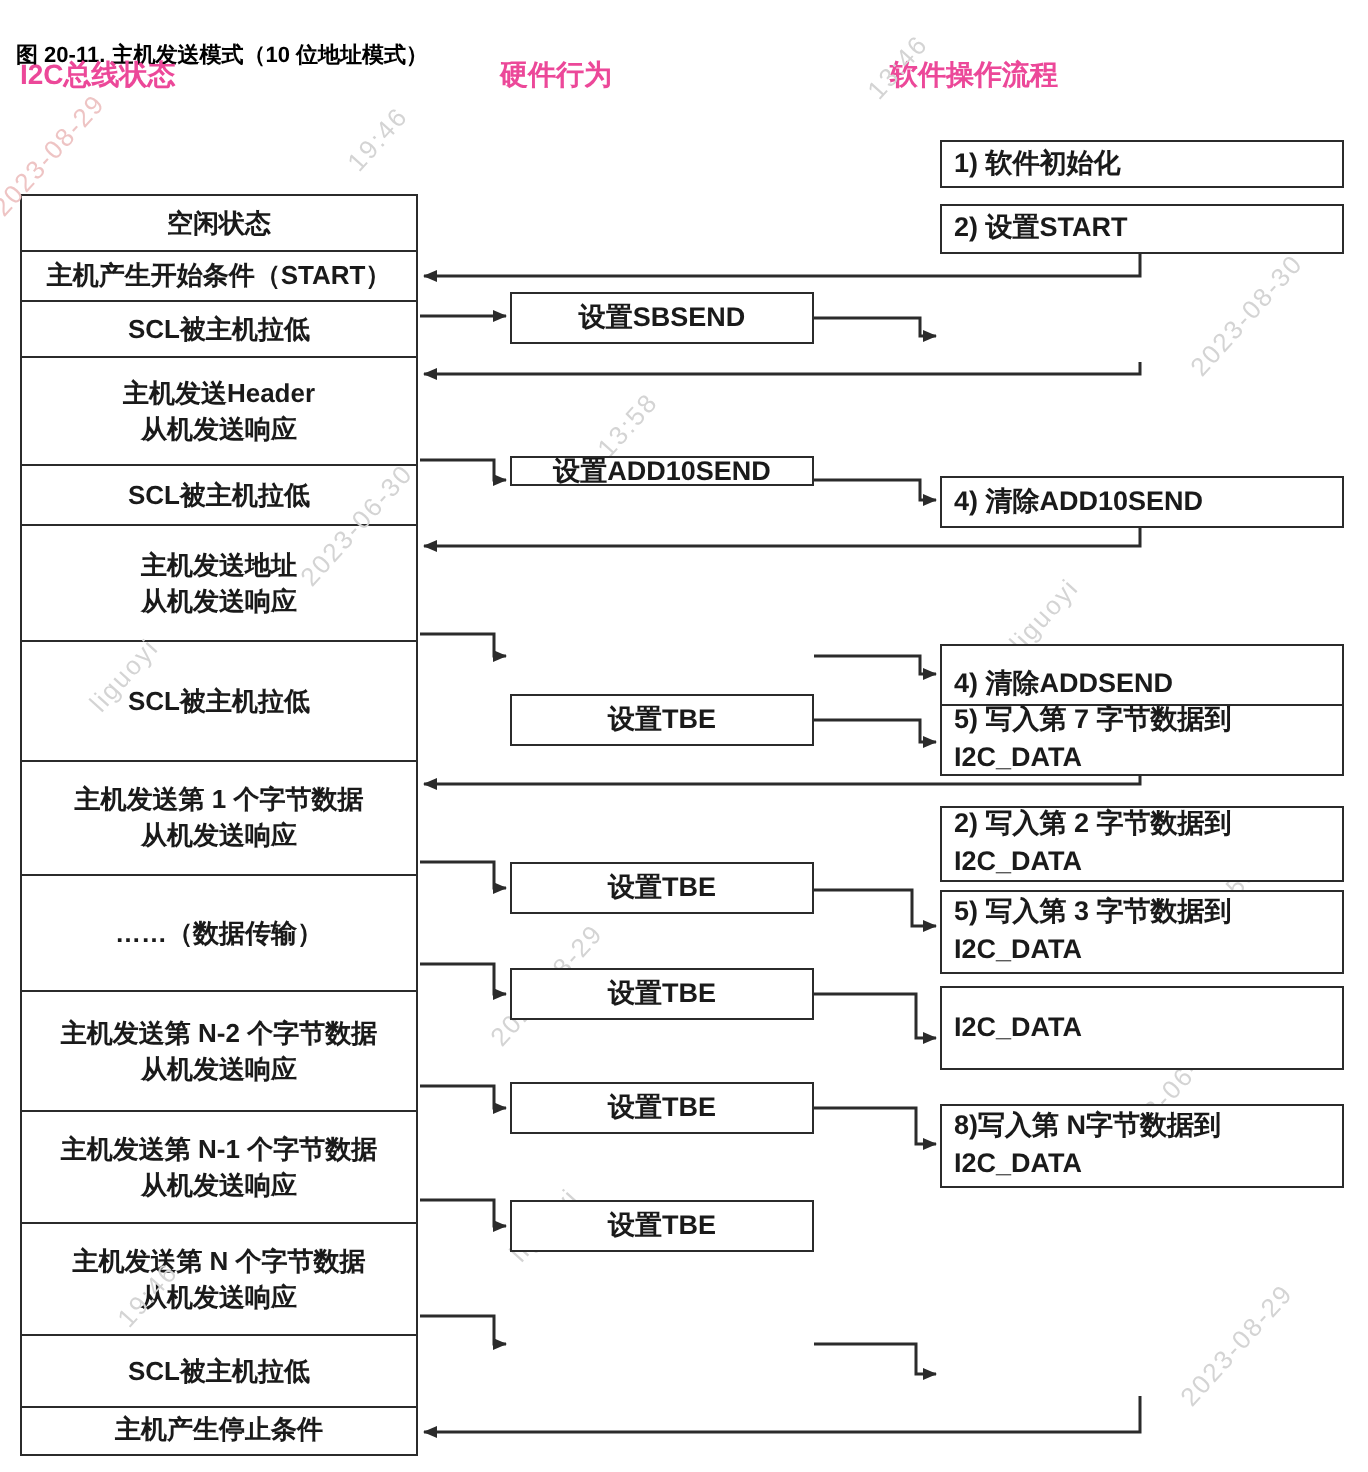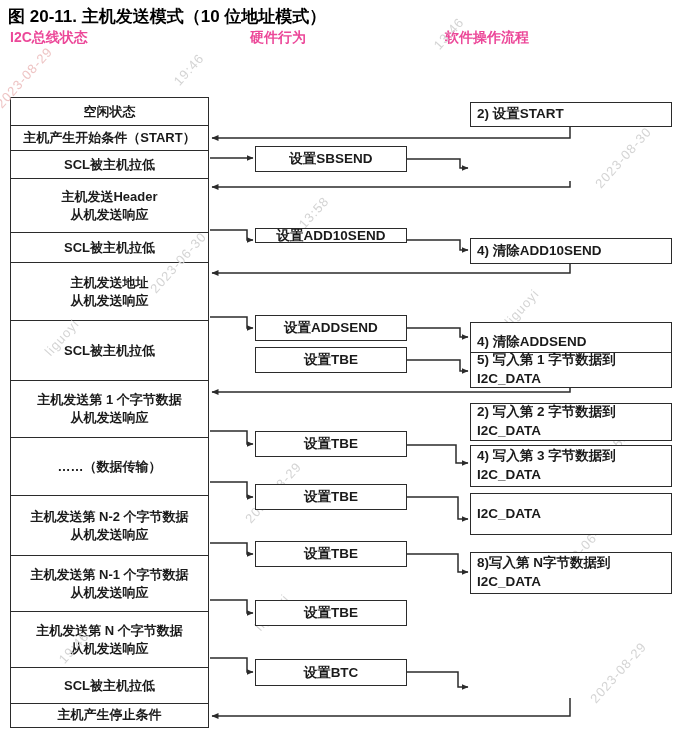--- a/index.html
+++ b/index.html
@@ -1,19 +1,19 @@
 <!DOCTYPE html>
 <html><head>
 <meta charset="utf-8">
 <style>
   html,body{margin:0;padding:0;background:#ffffff;}
   body{font-family:"Liberation Sans","DejaVu Sans",sans-serif;color:#1a1a1a;}
   #stage{position:relative;width:684px;height:736px;background:#fff;overflow:hidden;}
 
-  .title{position:absolute;left:8px;top:5px;font-size:17px;font-weight:700;color:#000;}
+  .title{position:absolute;left:8px;top:20px;font-size:11px;font-weight:700;color:#000;}
 
   .col-header{position:absolute;top:29px;font-size:14px;font-weight:600;color:#ec4899;}
   #hdr-bus{left:10px;width:199px;}
   #hdr-hw{left:250px;width:162px;}
   #hdr-sw{left:445px;width:170px;}
 
   
   #bus-col{position:absolute;left:10px;top:97px;width:199px;height:631px;
            border:1.5px solid #2b2b2b;box-sizing:border-box;background:transparent;}
   .bus-row{box-sizing:border-box;border-bottom:1.5px solid #2b2b2b;display:flex;
@@ -154,61 +154,58 @@
         <span class="row-line">主机产生停止条件</span>
       </div>
   </div>
 
   <div class="hw-box" style="top:146px;height:26px">
       <span>设置SBSEND</span>
     </div>
   <div class="hw-box" style="top:228px;height:15px">
       <span>设置ADD10SEND</span>
     </div>
-  <div class="hw-box" style="top:315px;height:26px">
-      <span>设置ADDSEND</span>
-    </div>
   <div class="hw-box" style="top:347px;height:26px">
       <span>设置TBE</span>
     </div>
   <div class="hw-box" style="top:431px;height:26px">
       <span>设置TBE</span>
     </div>
   <div class="hw-box" style="top:484px;height:26px">
       <span>设置TBE</span>
     </div>
   <div class="hw-box" style="top:541px;height:26px">
       <span>设置TBE</span>
     </div>
   <div class="hw-box" style="top:600px;height:26px">
       <span>设置TBE</span>
     </div>
-  <div class="hw-box" style="top:659px;height:27px">
-      <span>设置BTC</span>
-    </div>
-
+
+  <div class="sw-box" style="top:70px;height:24px">
+      <span class="sw-line">1) 软件初始化</span>
+    </div>
   <div class="sw-box" style="top:102px;height:25px">
       <span class="sw-line">2) 设置START</span>
     </div>
   <div class="sw-box" style="top:238px;height:26px">
       <span class="sw-line">4) 清除ADD10SEND</span>
     </div>
   <div class="sw-box" style="top:322px;height:40px">
       <span class="sw-line">4) 清除ADDSEND</span>
     </div>
   <div class="sw-box" style="top:352px;height:36px">
-      <span class="sw-line">5) 写入第 1 字节数据到</span>
+      <span class="sw-line">5) 写入第 7 字节数据到</span>
       <span class="sw-line">I2C_DATA</span>
     </div>
   <div class="sw-box" style="top:403px;height:38px">
       <span class="sw-line">2) 写入第 2 字节数据到</span>
       <span class="sw-line">I2C_DATA</span>
     </div>
   <div class="sw-box" style="top:445px;height:42px">
-      <span class="sw-line">4) 写入第 3 字节数据到</span>
+      <span class="sw-line">5) 写入第 3 字节数据到</span>
       <span class="sw-line">I2C_DATA</span>
     </div>
   <div class="sw-box" style="top:493px;height:42px">
       <span class="sw-line">I2C_DATA</span>
     </div>
   <div class="sw-box" style="top:552px;height:42px">
       <span class="sw-line">8)写入第 N字节数据到</span>
       <span class="sw-line">I2C_DATA</span>
     </div>
 

